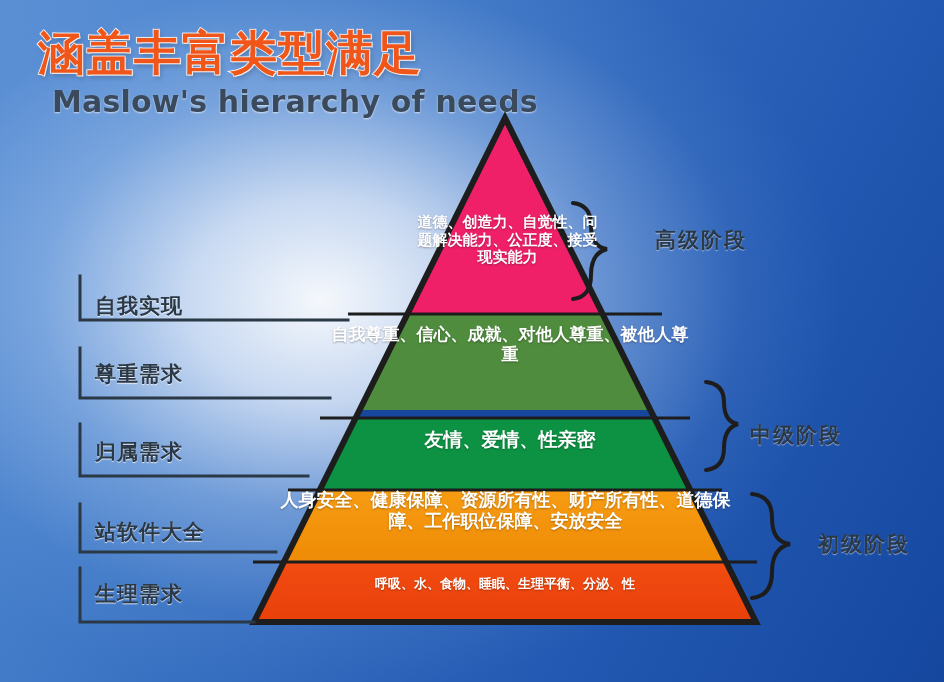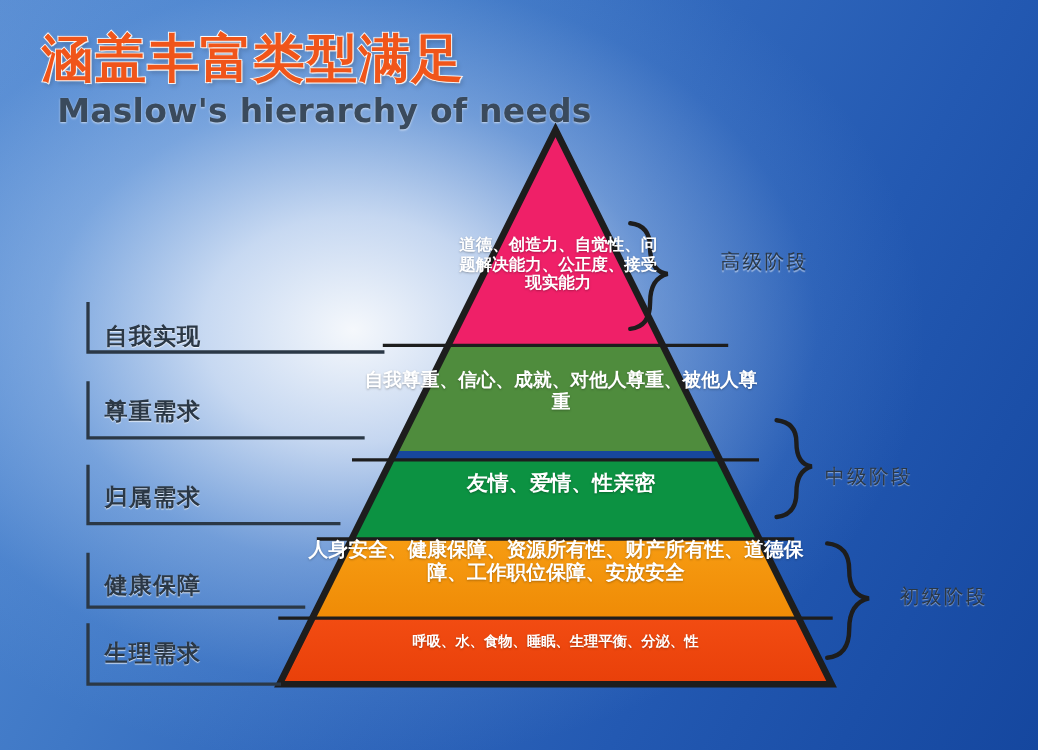--- a/index.html
+++ b/index.html
@@ -61,21 +61,21 @@
   .band-text {
     position: absolute;
     text-align: center;
     font-weight: 700;
     color: #ffffff;
     line-height: 1.18;
     text-shadow: 0 1px 2px rgba(0,0,0,0.30);
     pointer-events: none;
   }
   .t-apex  { left: 415px; top: 214px; width: 185px; font-size: 15px; }
-  .t-esteem{ left: 330px; top: 336px; width: 360px; font-size: 17px; }
+  .t-esteem{ left: 330px; top: 324px; width: 360px; font-size: 17px; }
   .t-love  { left: 330px; top: 428px; width: 360px; font-size: 19px; }
   .t-safety{ left: 278px; top: 489px; width: 455px; font-size: 18px; }
   .t-phys  { left: 250px; top: 576px; width: 510px; font-size: 13px; }
 
   
   .left-label {
     position: absolute;
     font-size: 21px;
     font-weight: 700;
     color: #2b3846;
@@ -85,22 +85,22 @@
   }
   .l-self   { left: 95px; top: 292px; }
   .l-esteem { left: 95px; top: 360px; }
   .l-belong { left: 95px; top: 438px; }
   .l-safety { left: 95px; top: 518px; }
   .l-phys   { left: 95px; top: 580px; }
 
   
   .right-label {
     position: absolute;
-    font-size: 18px;
-    font-weight: 400;
+    font-size: 21px;
+    font-weight: 700;
     color: #2b3846;
     letter-spacing: 2px;
     text-shadow: 0 1px 1px rgba(255,255,255,0.5);
     white-space: nowrap;
   }
   .r-high { left: 655px; top: 226px; }
   .r-mid  { left: 750px; top: 380px; margin-top: 41px; }
   .r-low  { left: 818px; top: 530px; }
 
   
@@ -185,21 +185,21 @@
 
   <div class="band-text t-apex">道德、创造力、自觉性、问题解决能力、公正度、接受现实能力</div>
   <div class="band-text t-esteem">自我尊重、信心、成就、对他人尊重、被他人尊重</div>
   <div class="band-text t-safety">人身安全、健康保障、资源所有性、财产所有性、道德保障、工作职位保障、安放安全</div>
   <div class="band-text t-love">友情、爱情、性亲密</div>
   <div class="band-text t-phys">呼吸、水、食物、睡眠、生理平衡、分泌、性</div>
 
   <div class="left-label l-self">自我实现</div>
   <div class="left-label l-esteem">尊重需求</div>
   <div class="left-label l-belong">归属需求</div>
-  <div class="left-label l-safety">健康保障</div>
+  <div class="left-label l-safety">站软件大全</div>
   <div class="left-label l-phys">生理需求</div>
 
   <div class="right-label r-high">高级阶段</div>
   <div class="right-label r-mid">中级阶段</div>
   <div class="right-label r-low">初级阶段</div>
 
 
 </div>
 
 </body></html>

